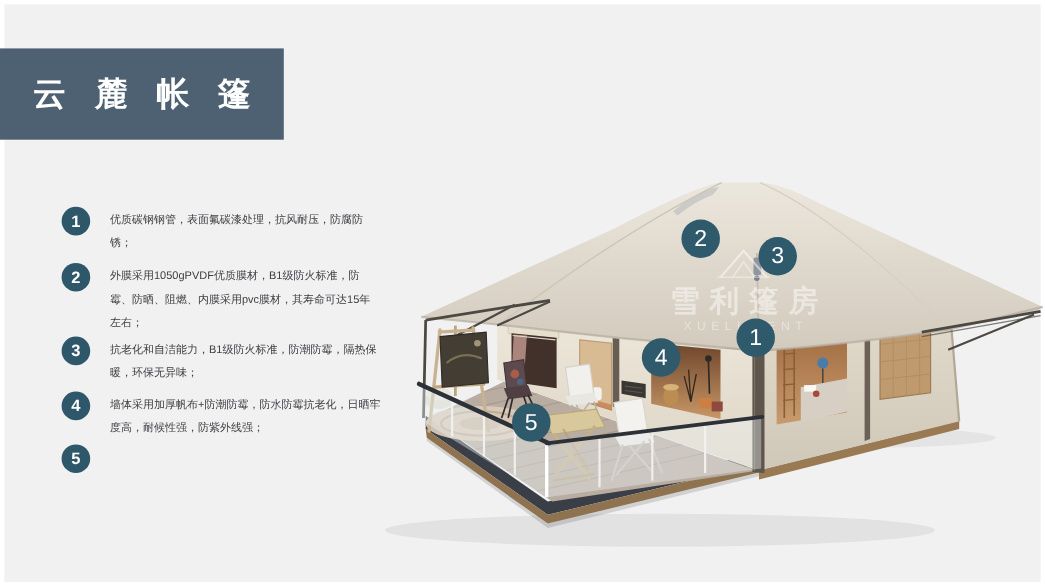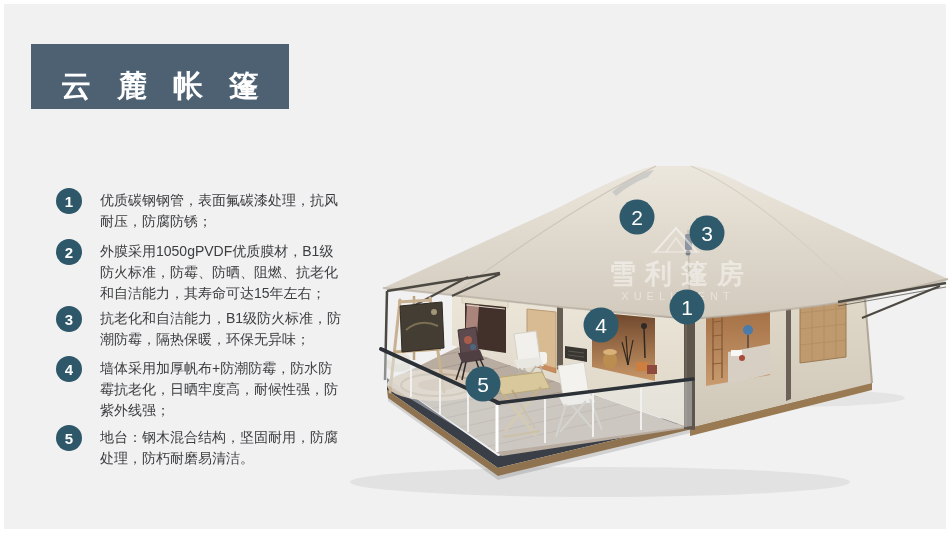--- a/index.html
+++ b/index.html
@@ -1,29 +1,29 @@
 <!DOCTYPE html>
 <html><head>
 <meta charset="utf-8">
 <style>
   html,body{margin:0;padding:0;background:#ffffff;}
   body{width:950px;height:534px;overflow:hidden;font-family:"Liberation Sans", sans-serif;}
   .page{position:relative;width:950px;height:534px;background:#ffffff;}
   .panel{position:absolute;left:4px;top:4px;right:4px;bottom:5px;background:#f1f1f2;}
   
-  .banner{position:absolute;left:0;top:44px;width:258px;height:65px;background:#4e6173;margin-left:31px;}
+  .banner{position:absolute;left:0;top:44px;width:258px;height:83px;background:#4e6173;}
   .banner h1{margin:0;padding-left:30px;line-height:83px;font-size:30px;font-weight:bold;
              color:#ffffff;letter-spacing:26px;white-space:nowrap;}
   
   .features{position:absolute;left:56px;top:190px;width:300px;}
   .feat{display:flex;align-items:flex-start;}
   .feat .num{flex:0 0 26px;width:26px;height:26px;margin-top:-2px;border-radius:50%;
              background:#2e5769;color:#ffffff;font-size:15px;font-weight:bold;
              display:flex;align-items:center;justify-content:center;}
-  .feat .txt{margin:0 0 0 18px;width:246px;font-size:14px;line-height:21px;color:#3c3d3f;}
+  .feat .txt{margin:0 0 0 18px;width:246px;font-size:10px;line-height:21px;color:#3c3d3f;}
   .feat.m1{margin-bottom:9px;} .feat.m2{margin-bottom:4px;} .feat.m3{margin-bottom:8px;} .feat.m4{margin-bottom:6px;}
   
   .art{position:absolute;left:0;top:0;width:950px;height:534px;}
   
   .marker{position:absolute;width:35px;height:35px;border-radius:50%;background:#2f5a6c;
           transform:translate(-50%,-50%);display:flex;align-items:center;justify-content:center;
           color:#fff;font-size:21px;font-weight:500;}
 </style>
 </head>
 <body>
@@ -35,33 +35,32 @@
     <h1>云麓帐篷</h1>
   </div>
 
   <div class="features">
     <div class="feat m1">
       <div class="num">1</div>
       <p class="txt">优质碳钢钢管，表面氟碳漆处理，抗风耐压，防腐防锈；</p>
     </div>
     <div class="feat m2">
       <div class="num">2</div>
-      <p class="txt">外膜采用1050gPVDF优质膜材，B1级防火标准，防霉、防晒、阻燃、抗老化和自洁能力，其寿命可达15年左右；</p>
+      <p class="txt">外膜采用1050gPVDF优质膜材，B1级防火标准，防霉、防晒、阻燃、内膜采用pvc膜材，其寿命可达15年左右；</p>
     </div>
     <div class="feat m3">
       <div class="num">3</div>
       <p class="txt">抗老化和自洁能力，B1级防火标准，防潮防霉，隔热保暖，环保无异味；</p>
     </div>
     <div class="feat m4">
       <div class="num">4</div>
       <p class="txt">墙体采用加厚帆布+防潮防霉，防水防霉抗老化，日晒牢度高，耐候性强，防紫外线强；</p>
     </div>
     <div class="feat">
       <div class="num">5</div>
-      <p class="txt">地台：钢木混合结构，坚固耐用，防腐处理，防朽耐磨易清洁。</p>
     </div>
   </div>
 
   <svg class="art" viewBox="0 0 950 534">
     <defs>
       <linearGradient id="roofG" x1="0" y1="0" x2="0" y2="1">
         <stop offset="0" stop-color="#ece7dd"></stop>
           <stop offset="0.55" stop-color="#ddd6ca"></stop>
           <stop offset="1" stop-color="#d2cabd"></stop>
       </linearGradient>

